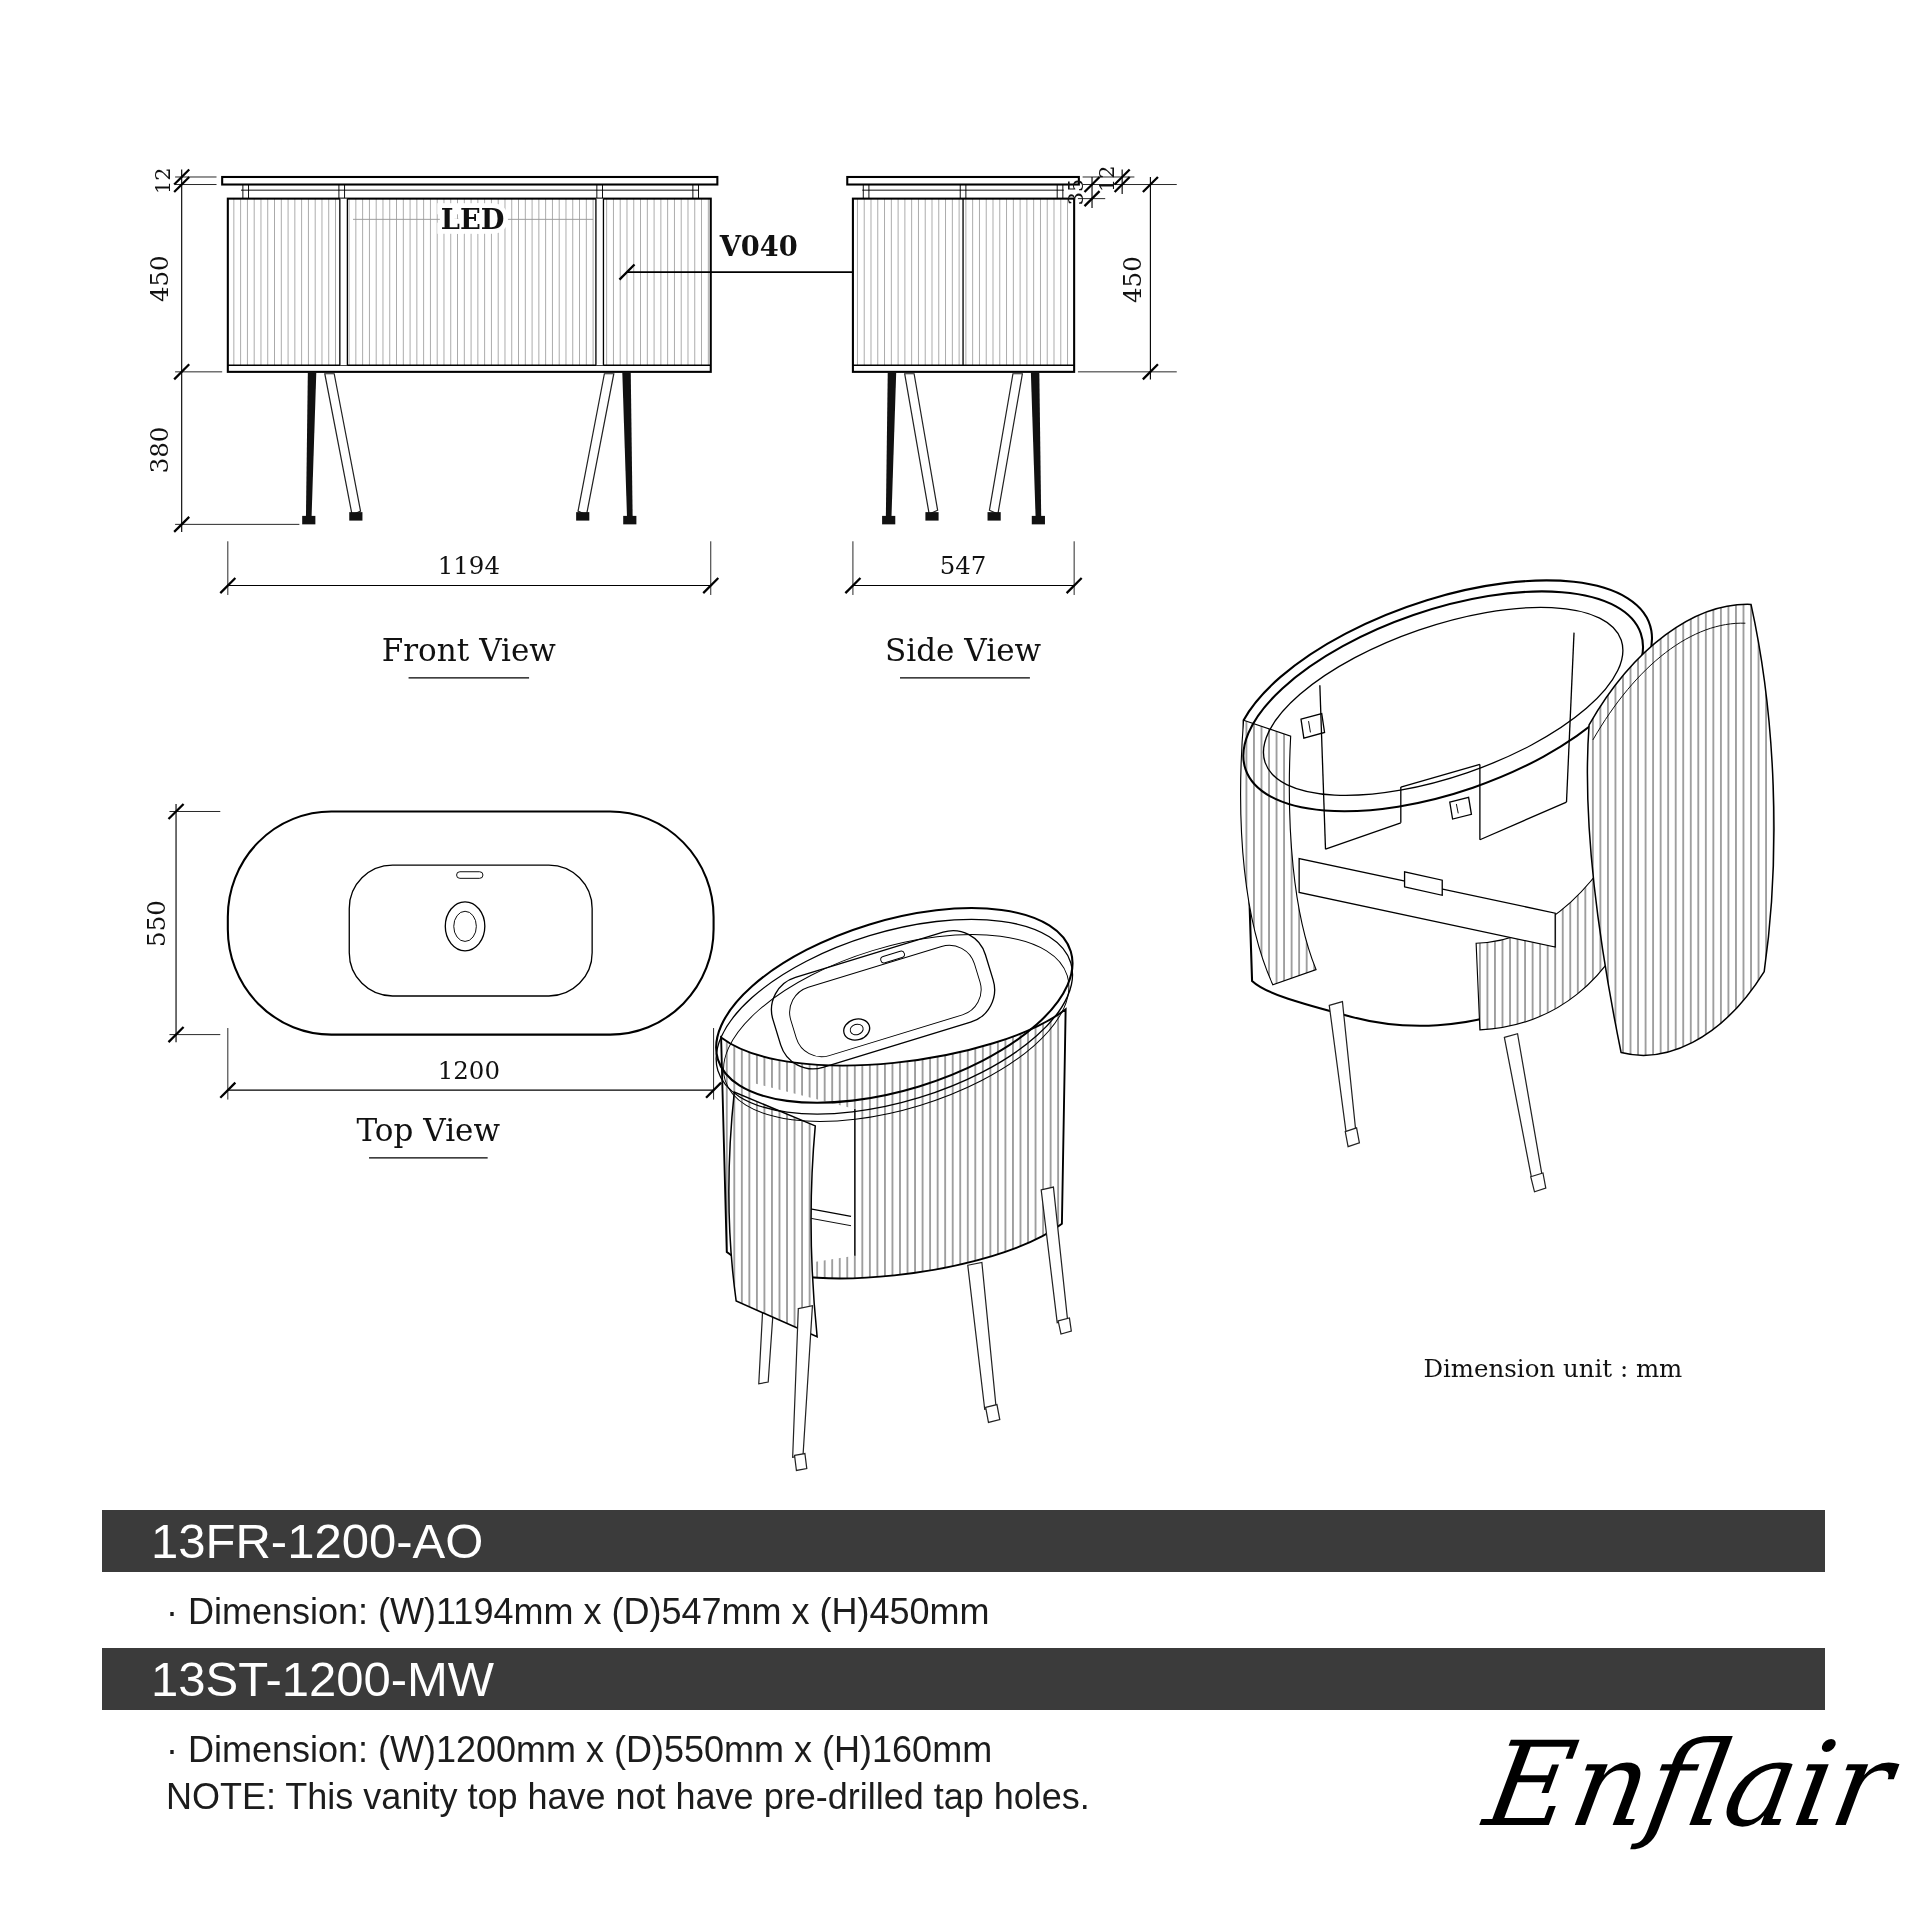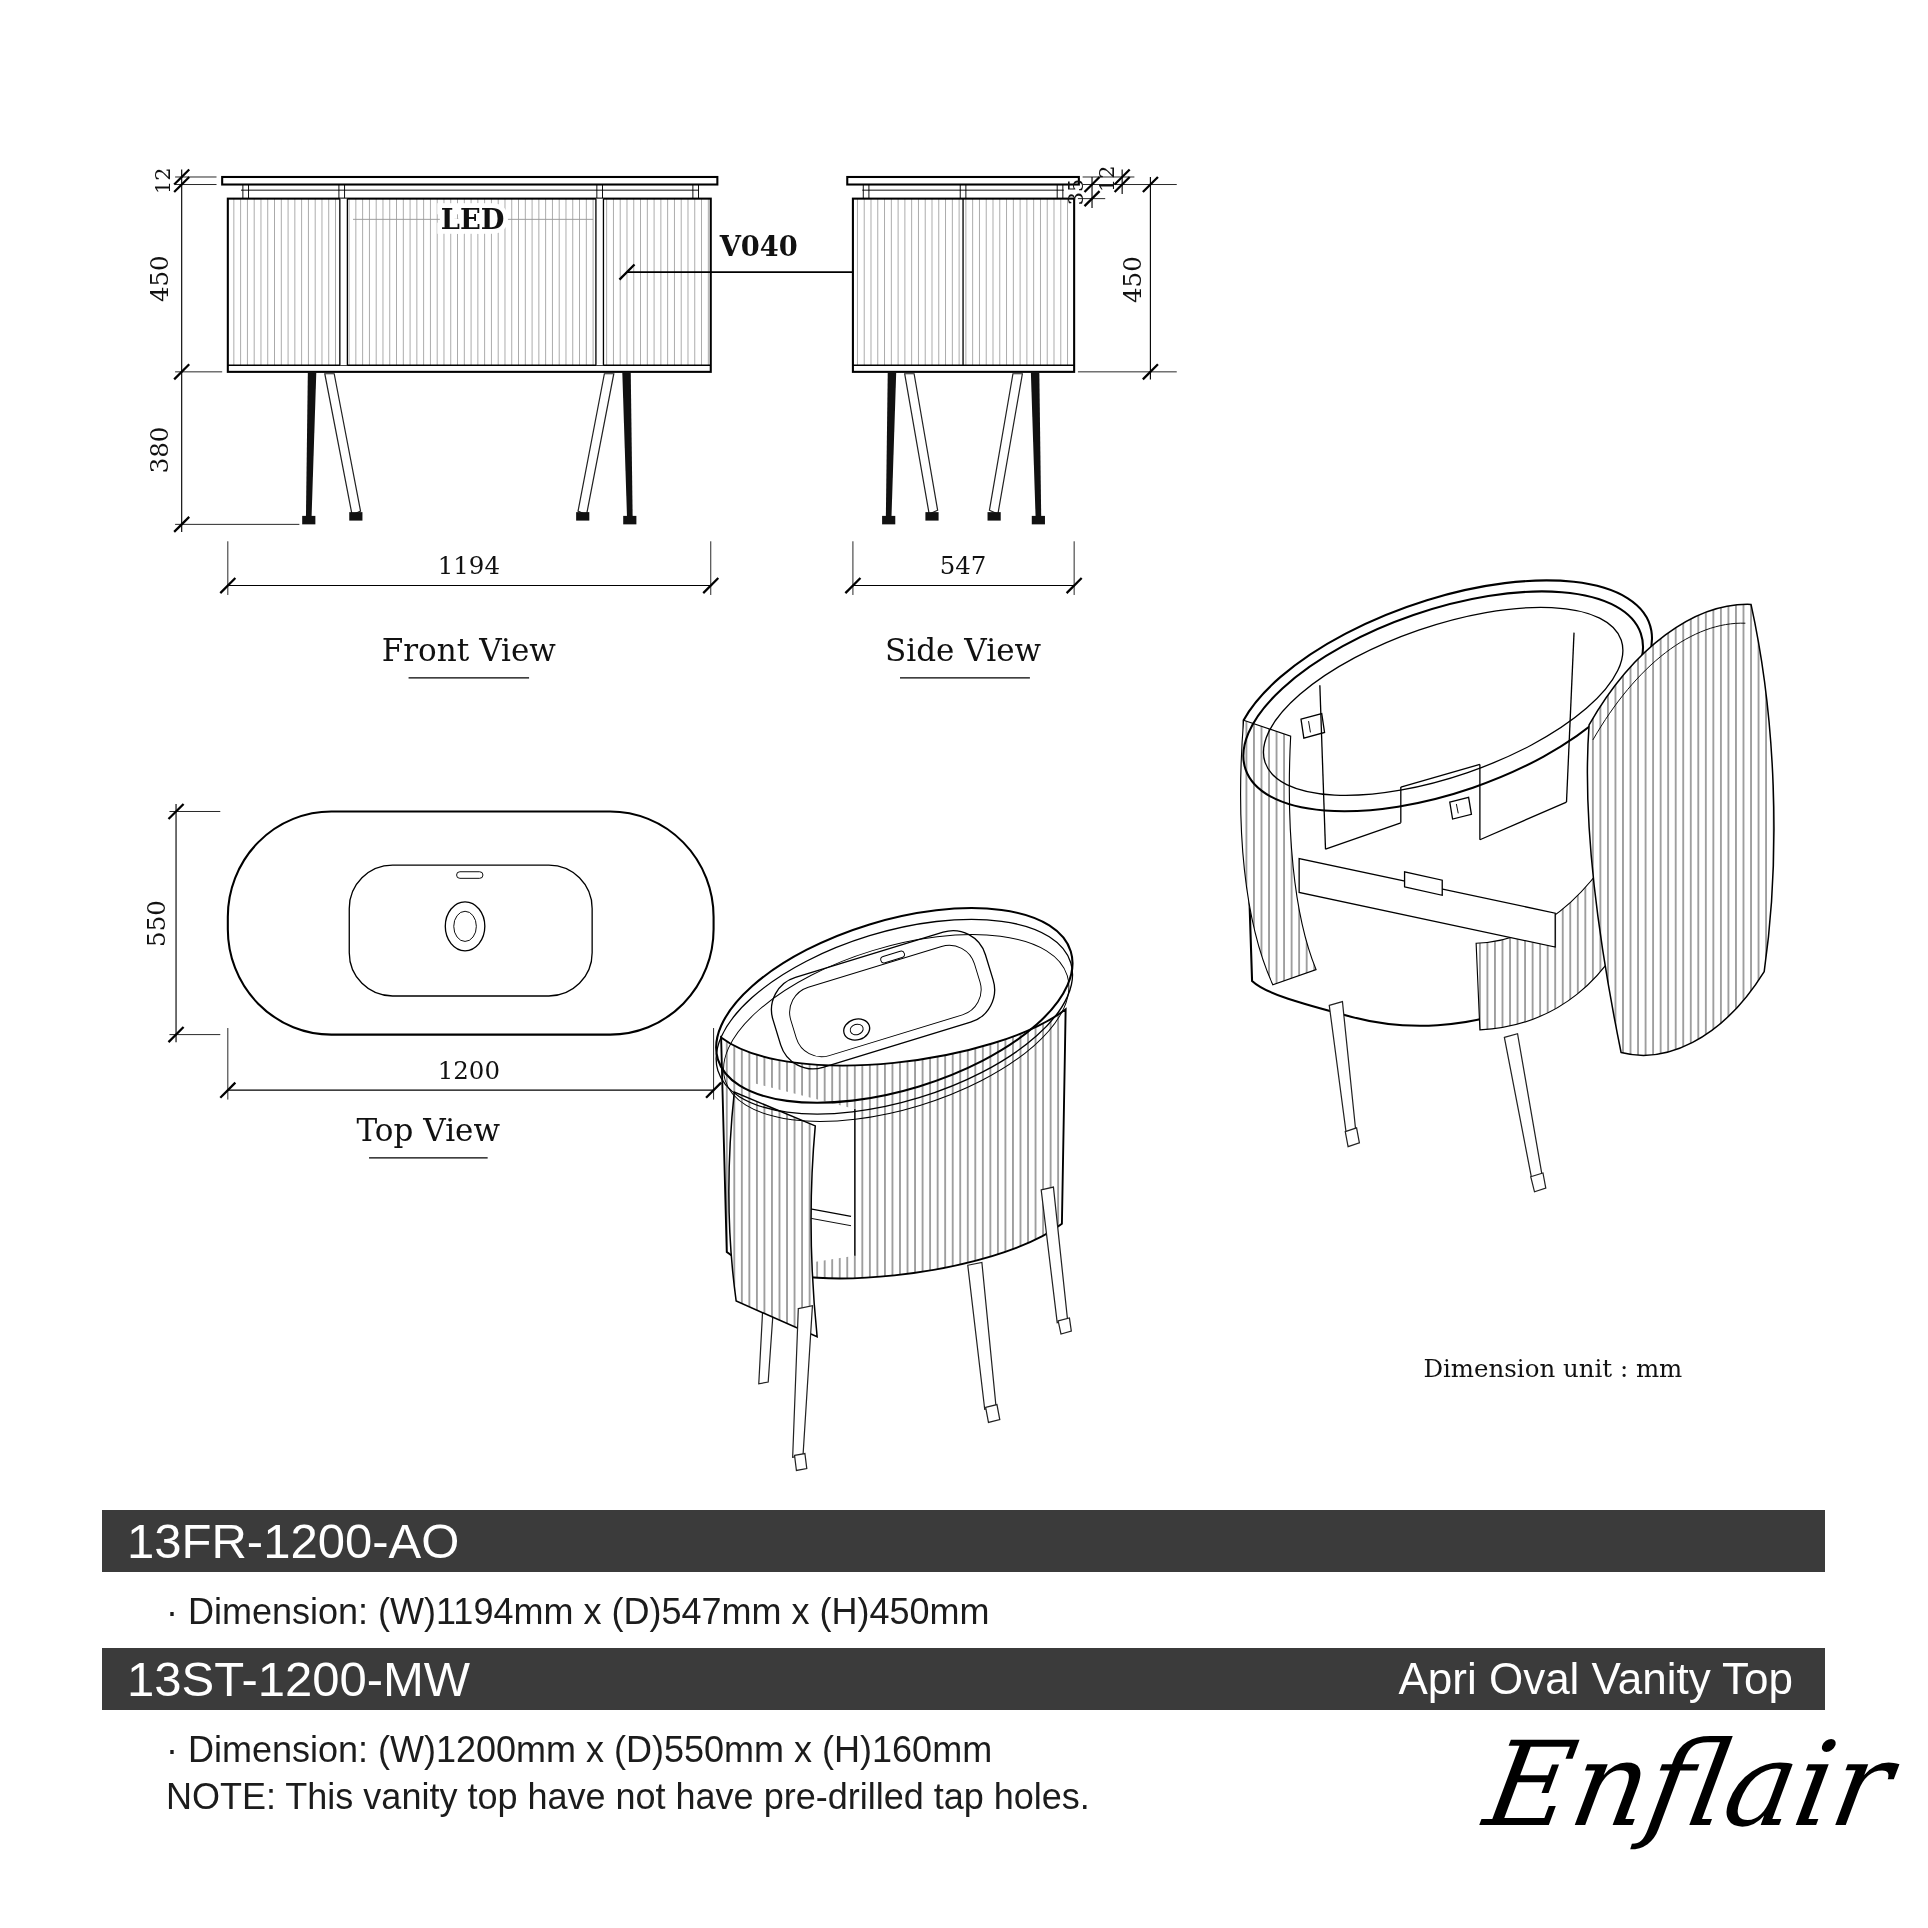--- a/index.html
+++ b/index.html
@@ -19,21 +19,21 @@
   .thin{stroke:#000;stroke-width:1;fill:none;}
   .ext{stroke:#000;stroke-width:0.9;fill:none;}
   .dim{stroke:#000;stroke-width:1.2;fill:none;}
   .tk{stroke:#000;stroke-width:2.4;fill:none;}
   .blk{fill:#111;stroke:none;}
   .wleg{fill:#fff;stroke:#222;stroke-width:1.3;}
 
   .spec-bar{
     position:absolute;left:102px;width:1723px;height:62px;background:#3b3b3b;
     display:flex;justify-content:space-between;align-items:center;
-    padding:0 32px 0 25px;box-sizing:border-box;color:#fff;
+    padding:0 32px 0 49px;box-sizing:border-box;color:#fff;
   }
   .spec-bar .code{font-size:49px;letter-spacing:0px;}
   .spec-bar .pname{font-size:44px;font-weight:400;}
   .spec-line{
     position:absolute;left:166px;font-size:36px;color:#1c1c1c;white-space:pre;
   }
   .logo{
     position:absolute;left:1483px;top:1716px;width:405px;height:179px;
     font-family:"DejaVu Serif", serif;font-style:italic;font-size:117px;
     text-align:center;color:#000;transform:skewX(-10deg);
@@ -288,20 +288,19 @@
 </svg>
 
 <div class="spec-bar" style="top:1510px;">
   <span class="code">13FR-1200-AO</span>
 </div>
 
 <div class="spec-line" style="top:1591px;">· Dimension: (W)1194mm x (D)547mm x (H)450mm</div>
 
 <div class="spec-bar" style="top:1648px;">
   <span class="code">13ST-1200-MW</span>
-  <span class="pname">Apri Oval Vanity Top</span>
 </div>
 
 <div class="spec-line" style="top:1729px;">· Dimension: (W)1200mm x (D)550mm x (H)160mm</div>
 <div class="spec-line" style="top:1776px;">NOTE: This vanity top have not have pre-drilled tap holes.</div>
 
 <div class="logo">Enflair</div>
 
 
 </body></html>

